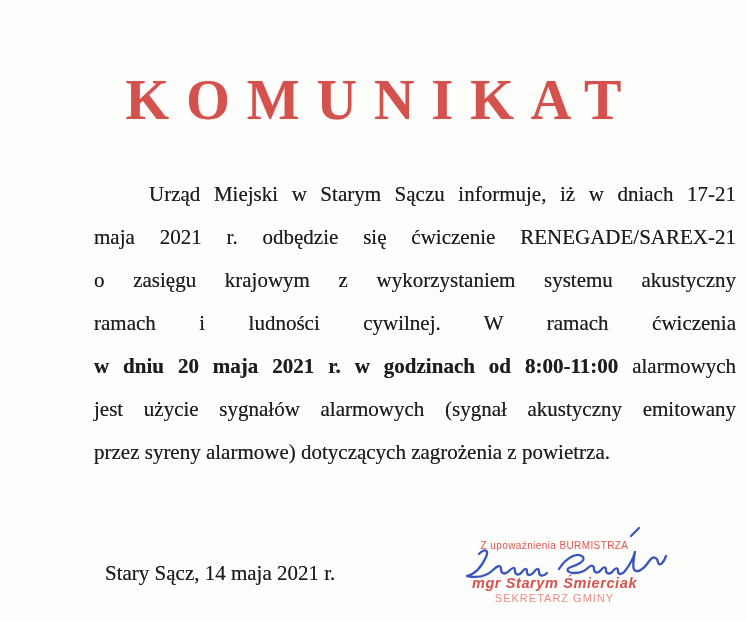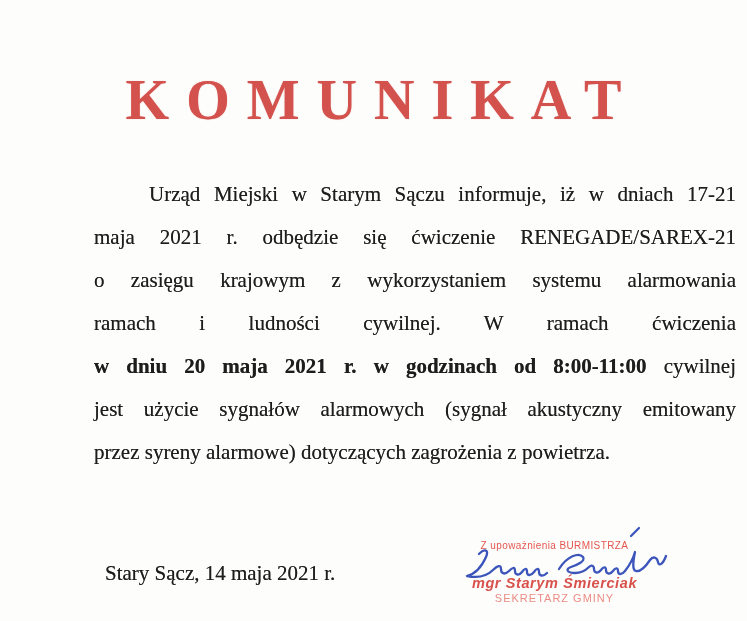--- a/index.html
+++ b/index.html
@@ -103,23 +103,23 @@
 </head>
 <body>
 
 <div class="page">
 
   <h1 class="doc-title" style="color:#d4524d;">KOMUNIKAT</h1>
 
   <div class="doc-body">
     <div class="line first">Urząd Miejski w Starym Sączu informuje, iż w dniach 17-21</div>
     <div class="line">maja 2021 r. odbędzie się ćwiczenie RENEGADE/SAREX-21</div>
-    <div class="line">o zasięgu krajowym z wykorzystaniem systemu alarmowania</div>
+    <div class="line">o zasięgu krajowym z wykorzystaniem systemu akustyczny</div>
     <div class="line">ramach i ludności cywilnej. W ramach ćwiczenia</div>
-    <div class="line"><span class="b">w dniu 20 maja 2021 r. w godzinach od 8:00-11:00</span><span> cywilnej</span></div>
+    <div class="line"><span class="b">w dniu 20 maja 2021 r. w godzinach od 8:00-11:00</span><span> alarmowych</span></div>
     <div class="line">jest użycie sygnałów alarmowych (sygnał akustyczny emitowany</div>
     <div class="line last">przez syreny alarmowe) dotyczących zagrożenia z powietrza.</div>
   </div>
 
   <div class="place-date">Stary Sącz, 14 maja 2021 r.</div>
 
   <div class="signature-block">
     <div class="stamp-auth" style="color:#e4564f;">Z upoważnienia BURMISTRZA</div>
     <div class="stamp-name" style="color:#d8514b;">mgr Starym Śmierciak</div>
     <div class="stamp-role" style="color:#ec8c85;">SEKRETARZ GMINY</div>

